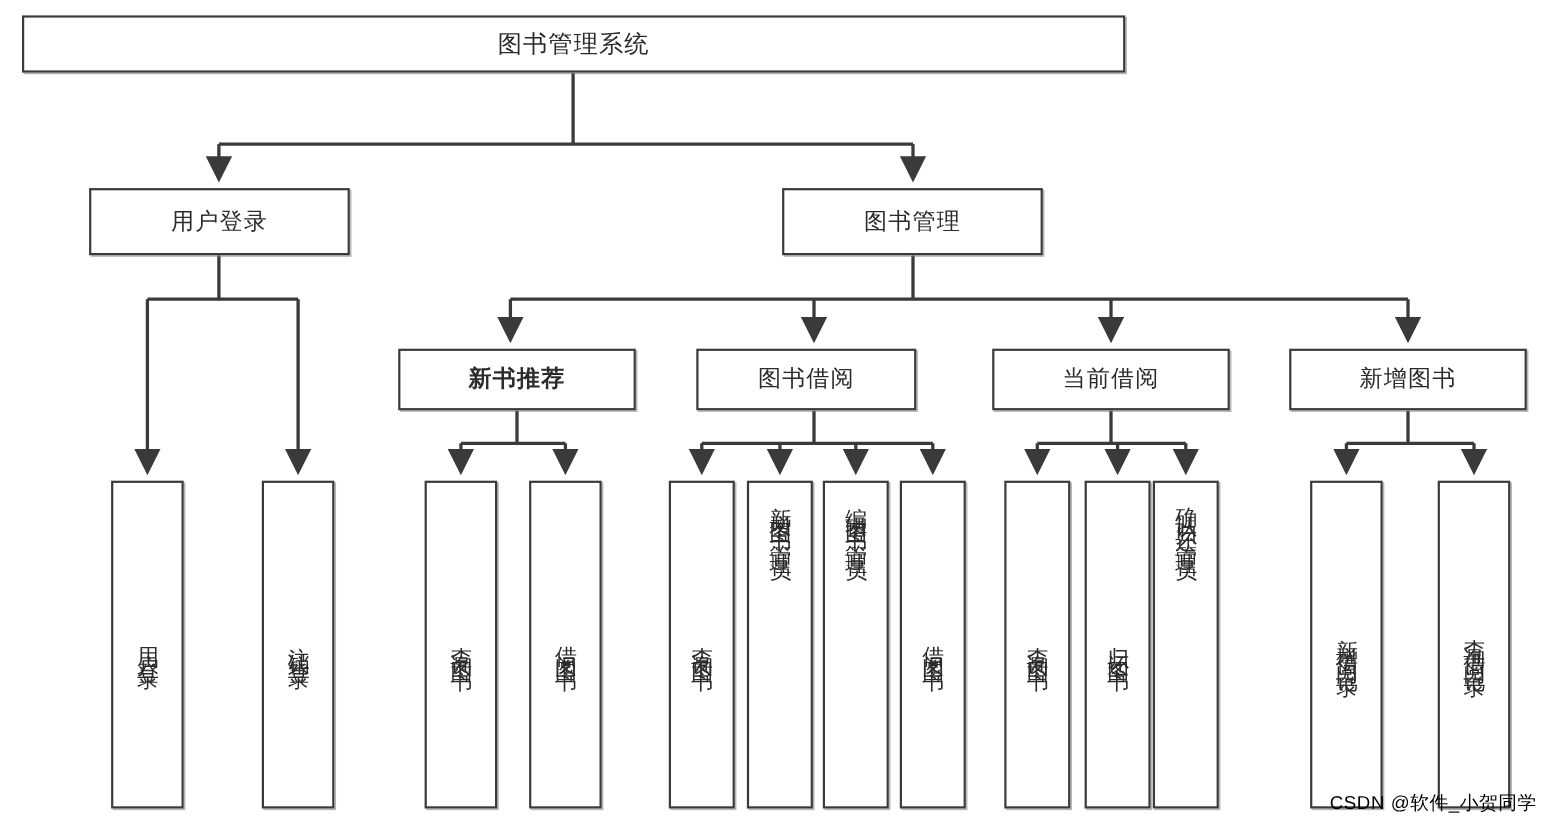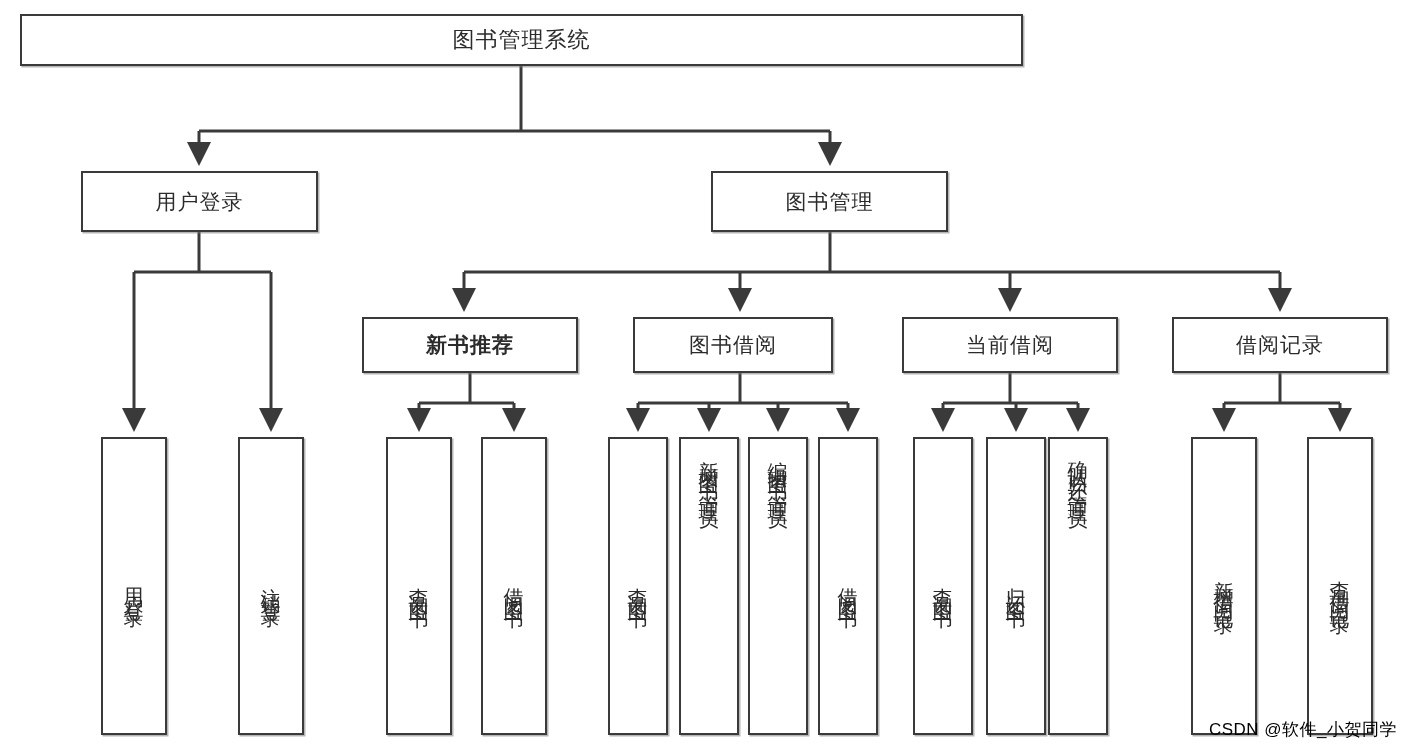--- a/index.html
+++ b/index.html
@@ -146,21 +146,21 @@
   <div class="node-box horiz" style="left:362px;top:317px;width:216px;height:56px;font-weight:bold;">
     <span>新书推荐</span>
   </div>
   <div class="node-box horiz" style="left:633px;top:317px;width:200px;height:56px;">
     <span>图书借阅</span>
   </div>
   <div class="node-box horiz" style="left:902px;top:317px;width:216px;height:56px;">
     <span>当前借阅</span>
   </div>
   <div class="node-box horiz" style="left:1172px;top:317px;width:216px;height:56px;">
-    <span>借阅记录</span>
+    <span>新增图书</span>
   </div>
 
   <div class="node-box vert centered" style="left:101px;top:437px;width:66px;height:298px;">
     <span class="vlabel">用户登录</span>
   </div>
   <div class="node-box vert centered" style="left:238px;top:437px;width:66px;height:298px;">
     <span class="vlabel">注销登录</span>
   </div>
 
   <div class="node-box vert centered" style="left:386px;top:437px;width:66px;height:298px;">

